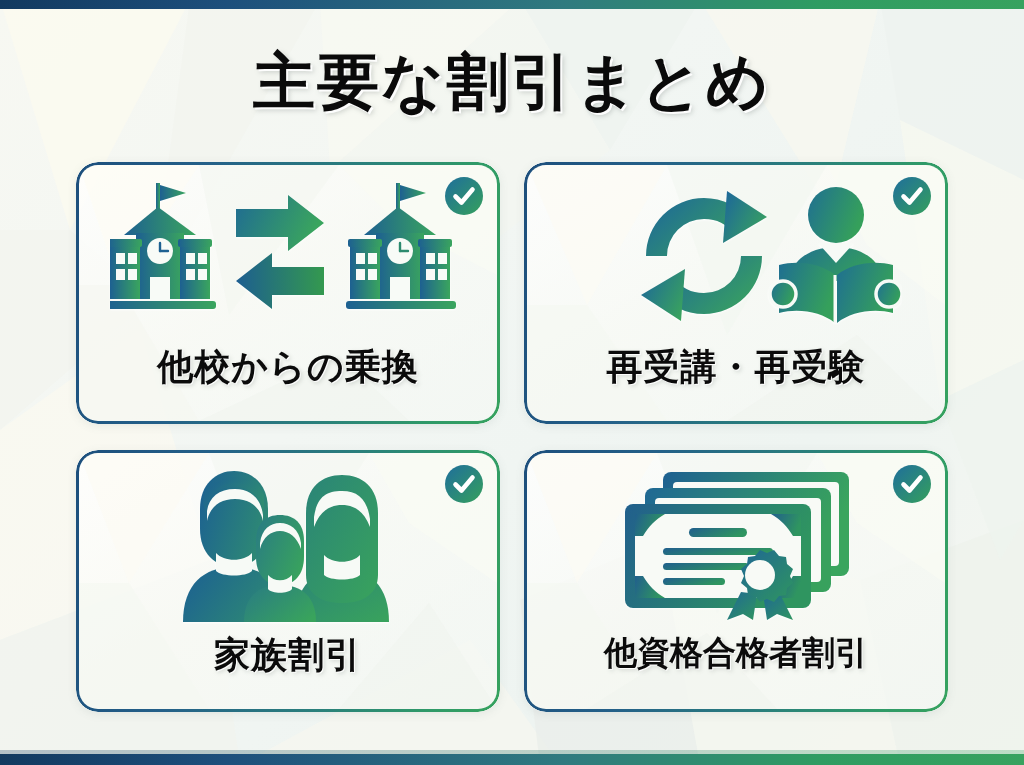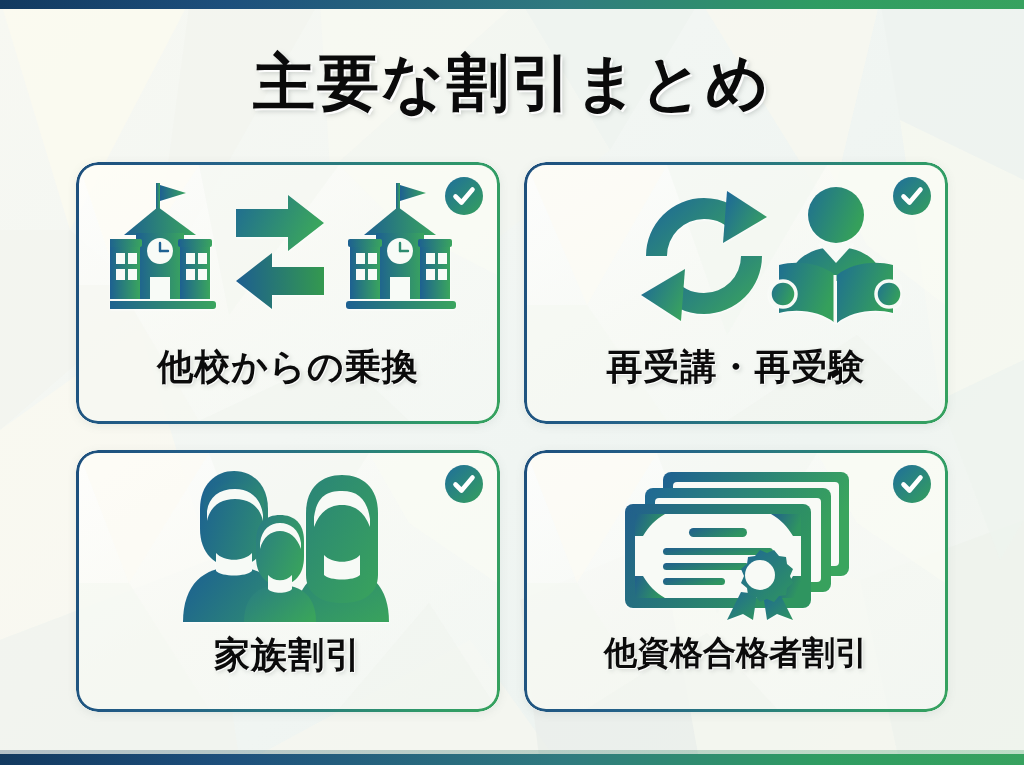--- a/index.html
+++ b/index.html
@@ -51,20 +51,21 @@
     left: 0;
     width: 1024px;
     text-align: center;
     font-size: 62px;
     font-weight: bold;
     letter-spacing: 2px;
     color: #0a0a0a;
     text-shadow: 2px 2px 0 rgba(255,255,255,.95), 3px 3px 5px rgba(120,130,125,.35);
     z-index: 5;
     line-height: 1.05;
+    font-family: Liberation Serif, serif;
   }
 
   
   .grid {
     position: absolute;
     top: 162px;
     left: 76px;
     width: 872px;
     height: 560px;
     display: grid;

